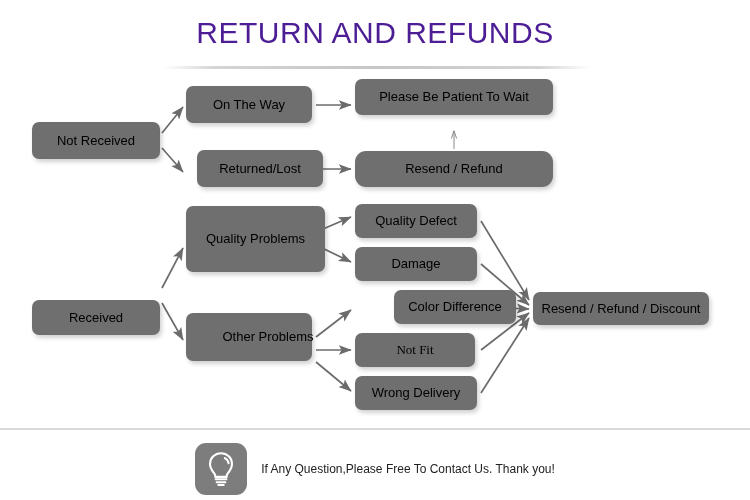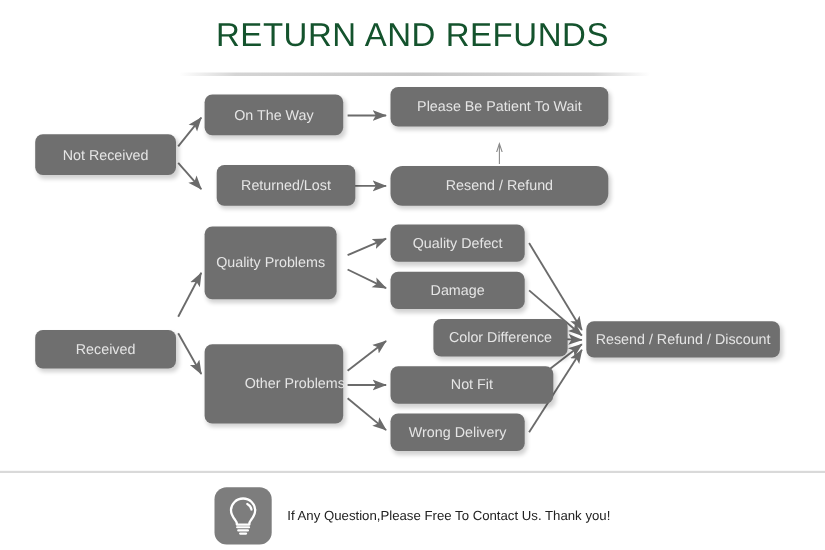--- a/index.html
+++ b/index.html
@@ -22,21 +22,21 @@
   
   .title {
     position: absolute;
     top: 16px;
     left: 0;
     width: 750px;
     text-align: center;
     font-size: 30px;
     font-weight: 400;
     letter-spacing: 0.5px;
-    color: #14532d;
+    color: #4c1d95;
   }
 
   .title-divider {
     position: absolute;
     top: 66px;
     left: 163px;
     width: 428px;
     height: 3px;
     background: linear-gradient(to right,
                  rgba(210,210,210,0) 0%,
@@ -60,51 +60,51 @@
     position: absolute;
     top: 0;
     left: 0;
     width: 750px;
     height: 420px;
   }
 
   .node {
     position: absolute;
     background: #6f6f6f;
-    color: #e5e5e5;
+    color: #000000;
     border-radius: 7px;
     display: flex;
     align-items: center;
     justify-content: center;
     font-size: 13px;
     line-height: 1.2;
     text-align: center;
     box-shadow: 2px 3px 4px rgba(0,0,0,0.18);
     padding: 2px 6px;
     white-space: nowrap;
   }
 
   
   .n-not-received { left: 32px;  top: 122px; width: 128px; height: 37px; }
   .n-received     { left: 32px;  top: 278px; width: 128px; height: 35px; margin-top: 22px; }
 
   
   .n-on-the-way   { left: 186px; top: 86px;  width: 126px; height: 37px; }
   .n-returned     { left: 197px; top: 150px; width: 126px; height: 37px; }
-  .n-quality-prob { left: 186px; top: 206px; width: 120px; height: 66px; }
-  .n-other-prob   { left: 186px; top: 313px; width: 126px; height: 72px; padding-left: 44px; }
+  .n-quality-prob { left: 186px; top: 206px; width: 139px; height: 66px; }
+  .n-other-prob   { left: 186px; top: 313px; width: 126px; height: 48px; padding-left: 44px; }
 
   
   .n-please-wait  { left: 355px; top: 79px;  width: 198px; height: 36px; }
   .n-resend-ref   { left: 355px; top: 151px; width: 198px; height: 36px; border-radius: 11px; }
 
   .n-quality-def  { left: 355px; top: 204px; width: 122px; height: 34px; }
   .n-damage       { left: 355px; top: 247px; width: 122px; height: 34px; }
   .n-color-diff   { left: 355px; top: 290px; width: 122px; height: 34px; margin-left: 39px; }
-  .n-not-fit      { left: 355px; top: 333px; width: 148px; height: 34px; }
+  .n-not-fit      { left: 355px; top: 333px; width: 120px; height: 34px; font-family: Liberation Serif, serif; }
   .n-wrong-del    { left: 355px; top: 376px; width: 122px; height: 34px; }
 
   
   .n-final        { left: 533px; top: 292px; width: 176px; height: 33px; }
 
   
   .footer-divider {
     position: absolute;
     top: 428px;
     left: 0;

